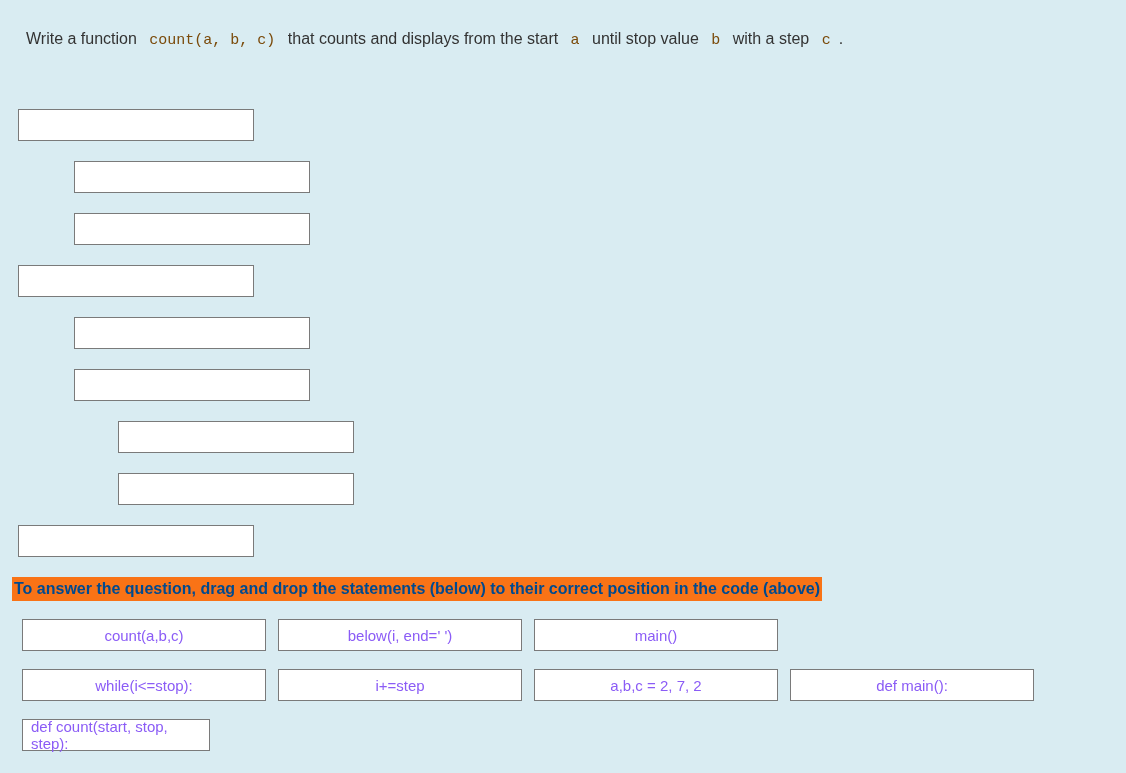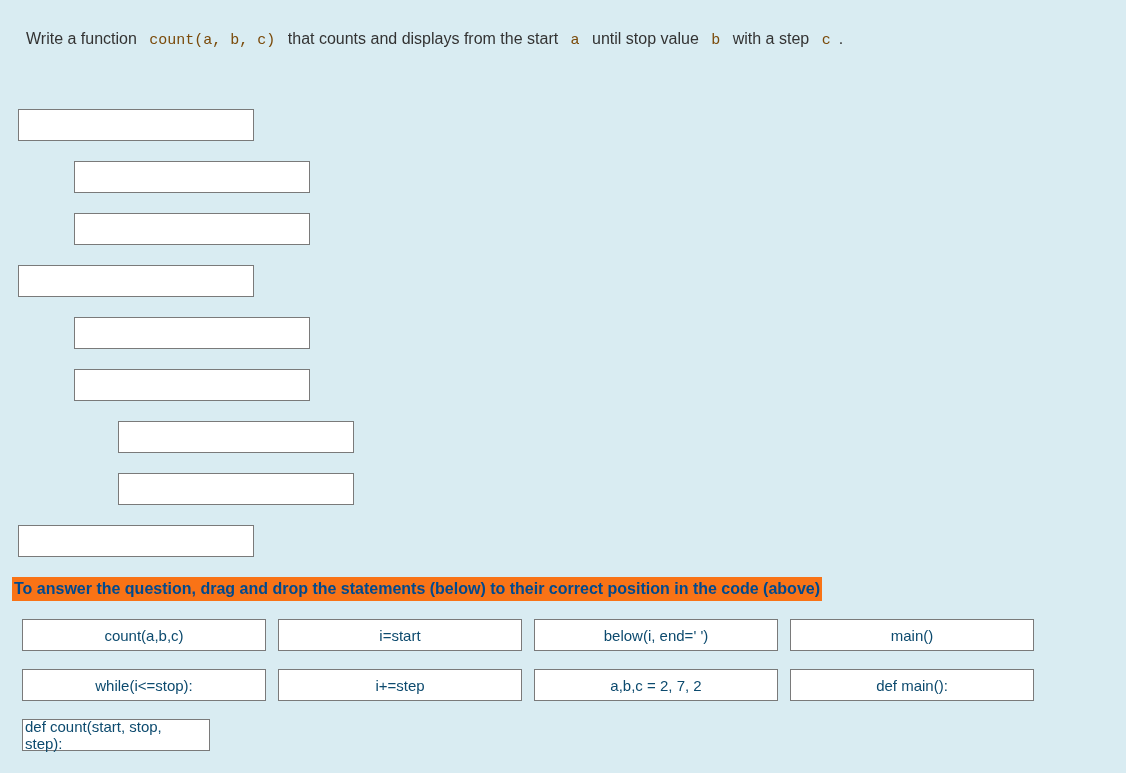--- a/index.html
+++ b/index.html
@@ -67,21 +67,21 @@
   }
   .option-box {
     background: #fff;
     border: 1px solid #7a7a7a;
     width: 244px;
     height: 32px;
     display: flex;
     align-items: center;
     justify-content: center;
     font-size: 15px;
-    color: #0c4a6e;
+    color: #8b5cf6;
     cursor: grab;
   }
   .option-box.left-align {
     justify-content: flex-start;
     padding-left: 6px;
   }
 </style>
 </head>
 <body>
 
@@ -103,29 +103,28 @@
     <div class="drop-row"><div class="drop-box indent-2"></div></div>
     <div class="drop-row"><div class="drop-box indent-2"></div></div>
     <div class="drop-row"><div class="drop-box indent-0"></div></div>
   </div>
 
 <div class="instruction-bar">To answer the question, drag and drop the statements (below) to their correct position in the code (above)</div>
 
 <div class="options-area">
   <div class="options-row" id="opt-row-1">
       <div class="option-box" draggable="true">count(a,b,c)</div>
-      <div class="option-box" draggable="true">i=start</div>
       <div class="option-box" draggable="true">below(i, end=' ')</div>
       <div class="option-box" draggable="true">main()</div>
     </div>
   <div class="options-row" id="opt-row-2">
       <div class="option-box" draggable="true">while(i&lt;=stop):</div>
       <div class="option-box" draggable="true">i+=step</div>
       <div class="option-box" draggable="true">a,b,c = 2, 7, 2</div>
       <div class="option-box" draggable="true">def main():</div>
     </div>
   <div class="options-row" id="opt-row-3">
-      <div class="option-box left-align" draggable="true" style="width: 188px; justify-content: center; padding-left: 2px; padding-right: 6px;">def count(start, stop, step):</div>
+      <div class="option-box left-align" draggable="true" style="width: 188px; justify-content: center; padding-left: 8px; padding-right: 6px;">def count(start, stop, step):</div>
     </div>
 </div>
 
 
 
 
 </body></html>

